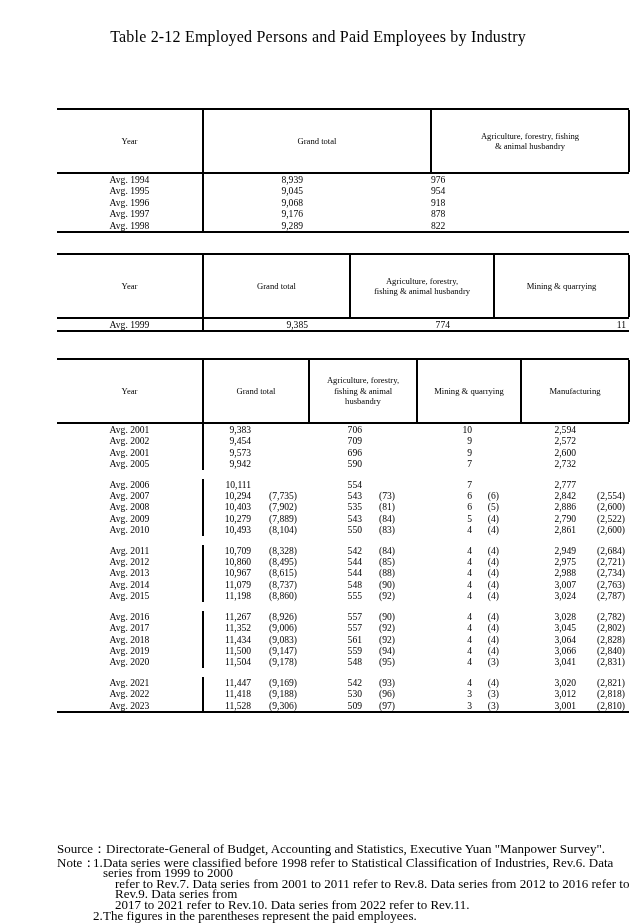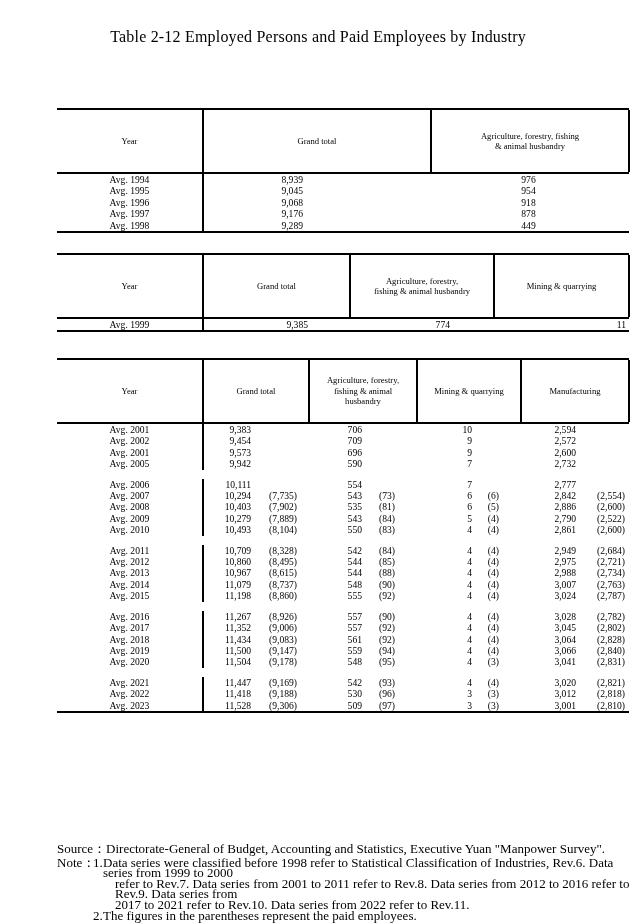--- a/index.html
+++ b/index.html
@@ -104,21 +104,21 @@
     margin-left: 5px;
   }
 
   
   .b1 col.c-year { width: 146px; }
   .b1 col.c-total { width: 228px; }
   .b1 col.c-agri { width: 198px; }
 
   .b1 thead td { height: 56px; }
   .b1 tbody td.v-total { text-align: right; padding-right: 128px; }
-  .b1 tbody td.v-agri { text-align: center; padding-right: 3px; }
+  .b1 tbody td.v-agri { text-align: left; padding-right: 3px; }
 
   
   .b2 col.c-year { width: 146px; }
   .b2 col.c-total { width: 147px; }
   .b2 col.c-agri { width: 144px; }
   .b2 col.c-min { width: 135px; }
 
   .b2 thead td { height: 56px; }
   .b2 tbody td.v-total { text-align: right; padding-right: 42px; }
   .b2 tbody td.v-agri { text-align: right; padding-right: 44px; }
@@ -246,21 +246,21 @@
           <td class="v-agri">918</td>
         </tr>
         <tr>
           <td class="yearcell">Avg. 1997</td>
           <td class="v-total">9,176</td>
           <td class="v-agri">878</td>
         </tr>
         <tr>
           <td class="yearcell">Avg. 1998</td>
           <td class="v-total">9,289</td>
-          <td class="v-agri">449</td>
+          <td class="v-agri">822</td>
         </tr>
       </tbody>
     </table>
     <div class="rule-bottom"></div>
   </div>
 
   <div class="block b2" style="top:253px;">
     <div class="rule-top"></div>
     <table class="grid">
       <colgroup>

